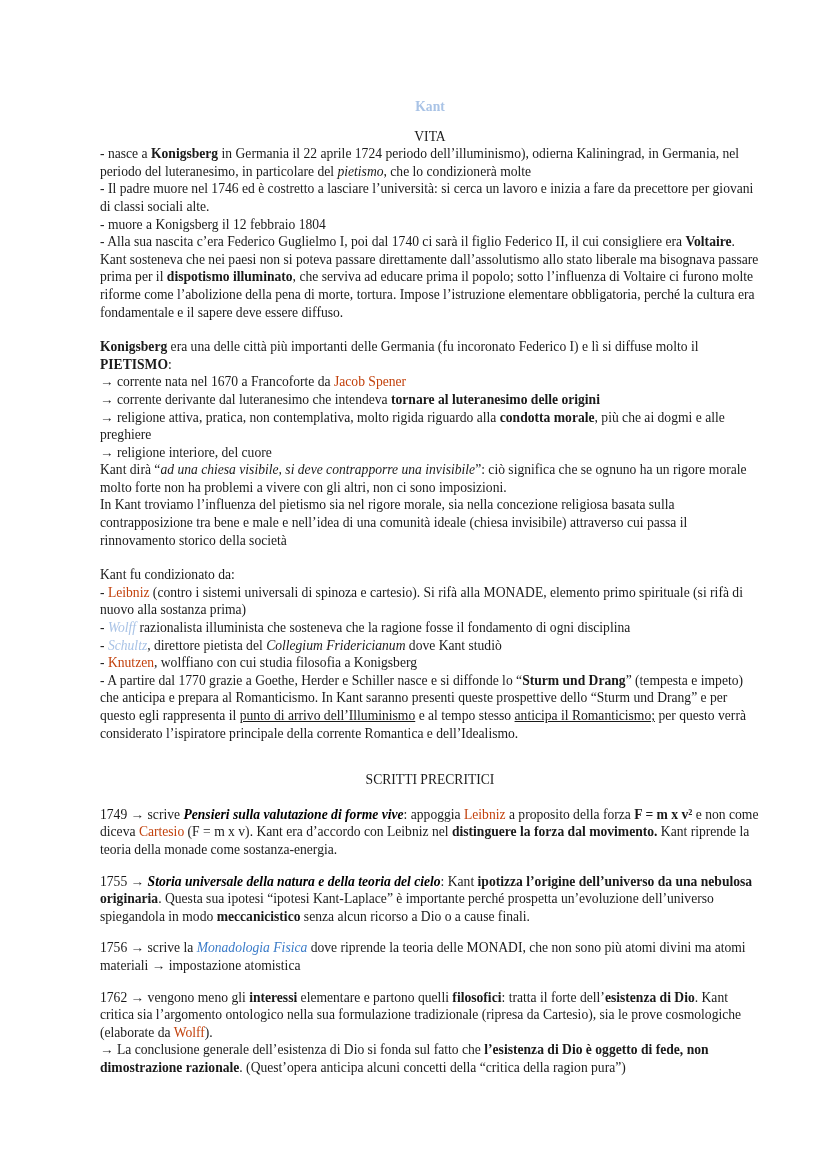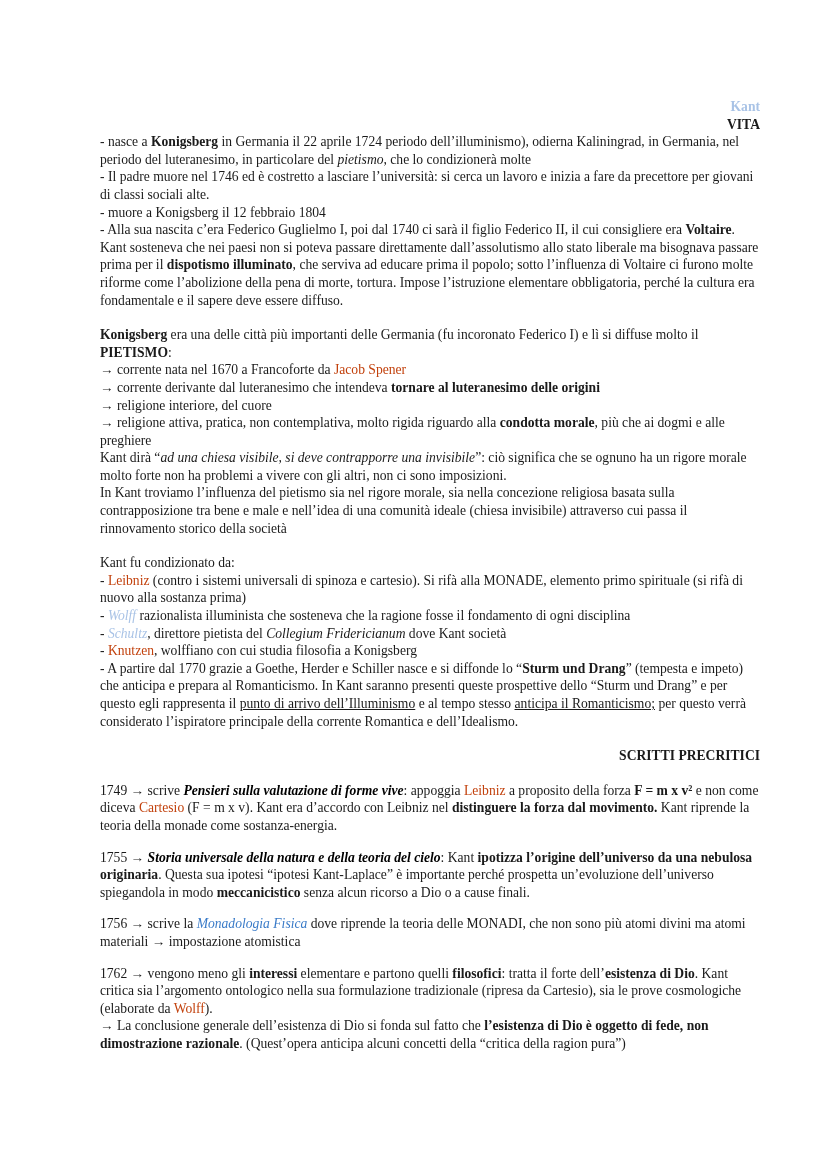--- a/index.html
+++ b/index.html
@@ -1,21 +1,21 @@
 <!DOCTYPE html>
 <html><head>
 <meta charset="utf-8">
 <style>
   html, body { margin: 0; padding: 0; background: #ffffff; }
   body { width: 828px; height: 1169px; position: relative; overflow: hidden;
          font-family: "Liberation Serif", "DejaVu Serif", serif; color: #1a1a1a; }
   .page { position: absolute; left: 100px; top: 98px; width: 660px; font-size: 13.6px; line-height: 17.6px; }
-  .center { text-align: right; }
+  .center { text-align: center; }
   .title { color: #a9c3e6; font-weight: bold; font-size: 13.6px; }
-  .heading { font-weight: bold; }
+  .heading { font-weight: normal; margin-top: 12px; }
   p { margin: 0; }
   .gap { height: 17px; }
   .gap-sm { height: 14px; }
   .lb { color: #c2410c; }
   .lbi { color: #a9c3e6; font-style: italic; }
   .work { color: #000000; font-style: italic; font-weight: bold; }
   .worki { color: #3a7bc8; font-style: italic; }
   b { font-weight: bold; }
   i { font-style: italic; }
   u { text-decoration: underline; }
@@ -30,31 +30,31 @@
   <p><span>- nasce a </span><b>Konigsberg</b><span> in Germania il 22 aprile 1724 periodo dell’illuminismo), odierna Kaliningrad, in Germania, nel periodo del luteranesimo, in particolare del </span><i>pietismo</i><span>, che lo condizionerà molte</span></p>
   <p>- Il padre muore nel 1746 ed è costretto a lasciare l’università: si cerca un lavoro e inizia a fare da precettore per giovani di classi sociali alte.</p>
   <p>- muore a Konigsberg il 12 febbraio 1804</p>
   <p><span>- Alla sua nascita c’era Federico Guglielmo I, poi dal 1740 ci sarà il figlio Federico II, il cui consigliere era </span><b>Voltaire</b><span>. Kant sosteneva che nei paesi non si poteva passare direttamente dall’assolutismo allo stato liberale ma bisognava passare prima per il </span><b>dispotismo illuminato</b><span>, che serviva ad educare prima il popolo; sotto l’influenza di Voltaire ci furono molte riforme come l’abolizione della pena di morte, tortura. Impose l’istruzione elementare obbligatoria, perché la cultura era fondamentale e il sapere deve essere diffuso.</span></p>
 
   <div class="gap"></div>
 
   <p><b>Konigsberg</b><span> era una delle città più importanti delle Germania (fu incoronato Federico I) e lì si diffuse molto il </span><b>PIETISMO</b><span>:</span></p>
   <p><span>→ corrente nata nel 1670 a Francoforte da </span><span class="lb">Jacob Spener</span></p>
   <p><span>→ corrente derivante dal luteranesimo che intendeva </span><b>tornare al luteranesimo delle origini</b></p>
+  <p><span>→ religione attiva, pratica, non contemplativa, molto rigida riguardo alla </span><b>condotta morale</b><span>, più che ai dogmi e alle preghiere</span></p>
   <p>→ religione interiore, del cuore</p>
-  <p><span>→ religione attiva, pratica, non contemplativa, molto rigida riguardo alla </span><b>condotta morale</b><span>, più che ai dogmi e alle preghiere</span></p>
   <p><span>Kant dirà “</span><i>ad una chiesa visibile, si deve contrapporre una invisibile</i><span>”: ciò significa che se ognuno ha un rigore morale molto forte non ha problemi a vivere con gli altri, non ci sono imposizioni.</span></p>
   <p>In Kant troviamo l’influenza del pietismo sia nel rigore morale, sia nella concezione religiosa basata sulla contrapposizione tra bene e male e nell’idea di una comunità ideale (chiesa invisibile) attraverso cui passa il rinnovamento storico della società</p>
 
   <div class="gap"></div>
 
   <p>Kant fu condizionato da:</p>
   <p><span>- </span><span class="lb">Leibniz</span><span> (contro i sistemi universali di spinoza e cartesio). Si rifà alla MONADE, elemento primo spirituale (si rifà di nuovo alla sostanza prima)</span></p>
   <p><span>- </span><span class="lbi">Wolff</span><span> razionalista illuminista che sosteneva che la ragione fosse il fondamento di ogni disciplina</span></p>
-  <p><span>- </span><span class="lbi">Schultz</span><span>, direttore pietista del </span><i>Collegium Fridericianum</i><span> dove Kant società</span></p>
+  <p><span>- </span><span class="lbi">Schultz</span><span>, direttore pietista del </span><i>Collegium Fridericianum</i><span> dove Kant studiò</span></p>
   <p><span>- </span><span class="lb">Knutzen</span><span>, wolffiano con cui studia filosofia a Konigsberg</span></p>
   <p><span>- A partire dal 1770 grazie a Goethe, Herder e Schiller nasce e si diffonde lo “</span><b>Sturm und Drang</b><span>” (tempesta e impeto) che anticipa e prepara al Romanticismo. In Kant saranno presenti queste prospettive dello “Sturm und Drang” e per questo egli rappresenta il </span><u>punto di arrivo dell’Illuminismo</u><span> e al tempo stesso </span><u>anticipa il Romanticismo;</u><span> per questo verrà considerato l’ispiratore principale della corrente Romantica e dell’Idealismo.</span></p>
 
   <div class="gap"></div>
   <p class="center heading">SCRITTI PRECRITICI</p>
   <div class="gap"></div>
 
   <p><span>1749 → scrive </span><span class="work">Pensieri sulla valutazione di forme vive</span><span>: appoggia </span><span class="lb">Leibniz</span><span> a proposito della forza </span><b>F = m x v²</b><span> e non come diceva </span><span class="lb">Cartesio</span><span> (F = m x v). Kant era d’accordo con Leibniz nel </span><b>distinguere la forza dal movimento.</b><span> Kant riprende la teoria della monade come sostanza-energia.</span></p>
   <div class="gap-sm"></div>
   <p><span>1755 → </span><span class="work">Storia universale della natura e della teoria del cielo</span><span>: Kant </span><b>ipotizza l’origine dell’universo da una nebulosa originaria</b><span>. Questa sua ipotesi “ipotesi Kant-Laplace” è importante perché prospetta un’evoluzione dell’universo spiegandola in modo </span><b>meccanicistico</b><span> senza alcun ricorso a Dio o a cause finali.</span></p>

